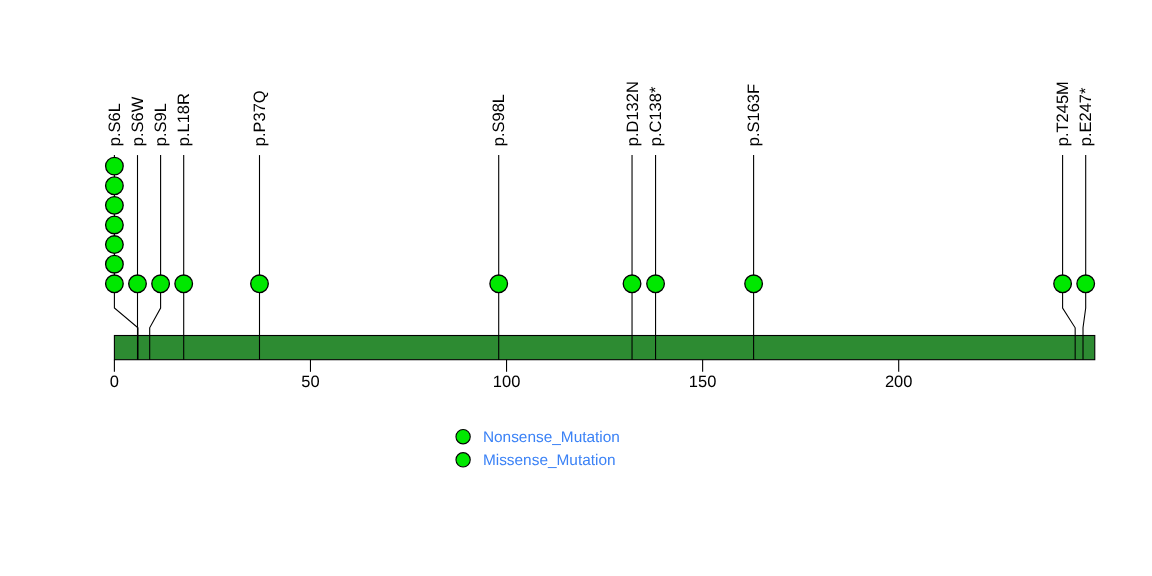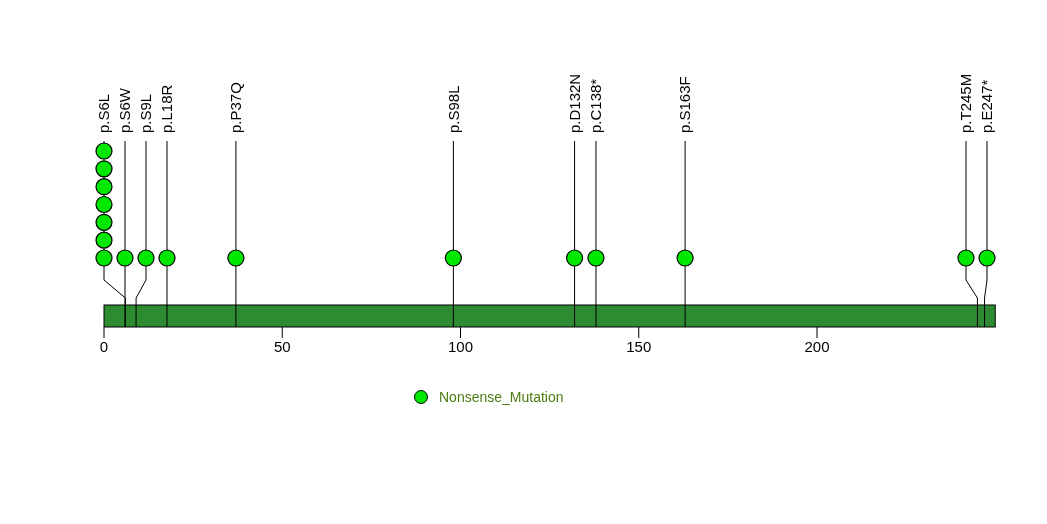--- a/index.html
+++ b/index.html
@@ -30,21 +30,21 @@
     width: 14px;
     height: 14px;
     border-radius: 50%;
     border: 1px solid #000000;
     box-sizing: border-box;
     flex: 0 0 auto;
   }
   .legend-label {
     margin-left: 11px;
     font-size: 14px;
-    color: #4d7c0f;
+    color: #3b82f6;
     white-space: nowrap;
   }
 </style>
 </head>
 <body>
 
 <div class="figure">
   <svg id="plot" width="1047" height="524" viewBox="0 0 1047 524">
       <rect x="104" y="305" width="891.25" height="22" fill="#2D8B32" stroke="#000000" stroke-width="1"></rect>
       <polyline points="104,141 104,280 125.39,298 125.39,327" fill="none" stroke="#000000" stroke-width="1"></polyline>
@@ -96,14 +96,18 @@
       <text transform="translate(966,133) rotate(-90)" font-size="15" text-anchor="start" dy="0.35em" fill="#000000" font-family="&quot;Liberation Sans&quot;, sans-serif">p.T245M</text>
       <circle cx="987" cy="258" r="8" fill="#00E800" stroke="#000000" stroke-width="1.2"></circle>
       <text transform="translate(987,133) rotate(-90)" font-size="15" text-anchor="start" dy="0.35em" fill="#000000" font-family="&quot;Liberation Sans&quot;, sans-serif">p.E247*</text>
     </svg>
 
   <div class="legend">
     <div class="legend-row">
       <span class="legend-dot" style="background: rgb(0, 232, 0);"></span>
       <span class="legend-label">Nonsense_Mutation</span>
     </div>
+    <div class="legend-row">
+      <span class="legend-dot" style="background: rgb(0, 232, 0);"></span>
+      <span class="legend-label">Missense_Mutation</span>
+    </div>
   </div>
 </div>
 
 </body></html>

